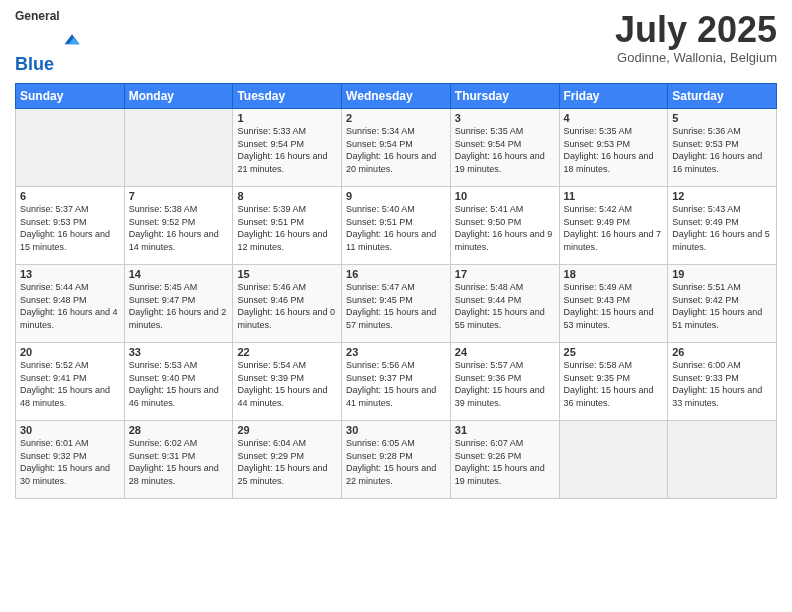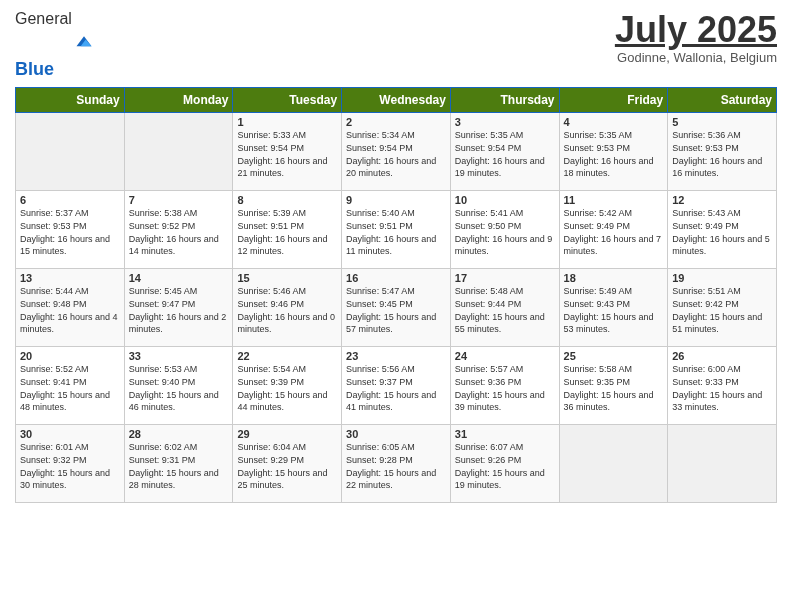--- a/index.html
+++ b/index.html
@@ -25,22 +25,22 @@
     .logo {
       display: flex;
       align-items: center;
     }
     .logo-text {
       display: flex;
       flex-direction: column;
       line-height: 1.1;
     }
     .logo-general {
-      font-size: 16px;
-      font-weight: normal;
+      font-size: 12px;
+      font-weight: bold;
       color: #333;
     }
     .logo-blue {
       font-size: 18px;
       font-weight: bold;
       color: #1565c0;
       margin-top: 32px;
     }
     .logo-icon {
       width: 20px;
@@ -49,38 +49,37 @@
       margin-top: -5px;
     }
     .title-area {
       text-align: right;
     }
     .month-title {
       font-size: 36px;
       font-weight: bold;
       color: #333;
       line-height: 1.1;
-      text-decoration: underline;
     }
     .subtitle {
       font-size: 13px;
       color: #555;
     }
     table {
       width: 100%;
       border-collapse: collapse;
       table-layout: fixed;
     }
     thead tr th {
-      background: #4d7c0f;
+      background: #3b82f6;
       color: #fff;
       font-size: 12px;
       font-weight: bold;
       padding: 5px 4px;
-      text-align: right;
+      text-align: left;
       border: 1px solid #1565c0;
     }
     tbody tr td {
       border: 1px solid #ccc;
       vertical-align: top;
       padding: 3px 4px;
       font-size: 9.5px;
       color: #333;
       height: 78px;
       background: #fff;

